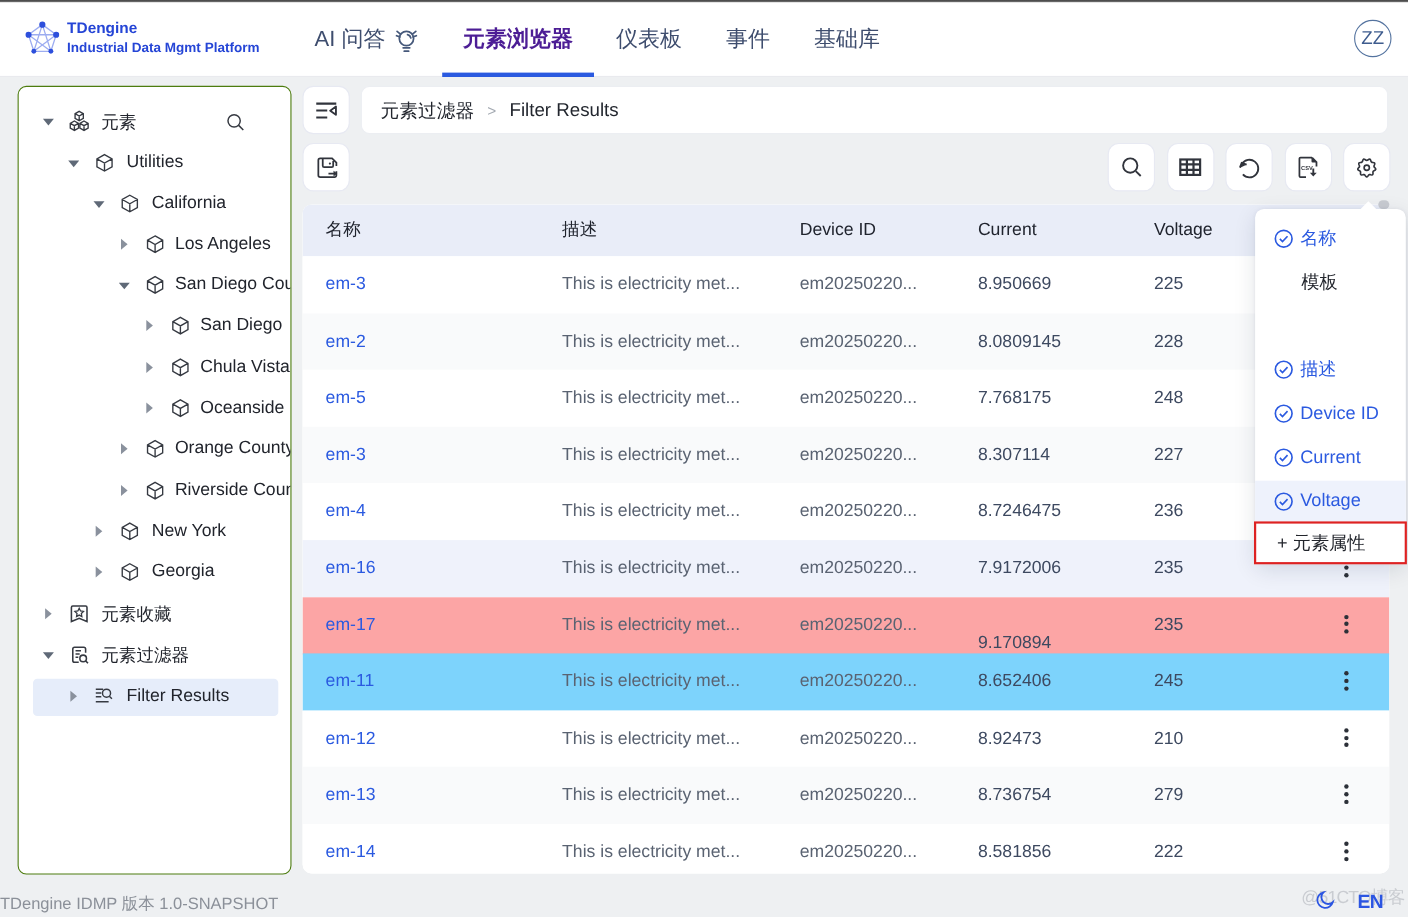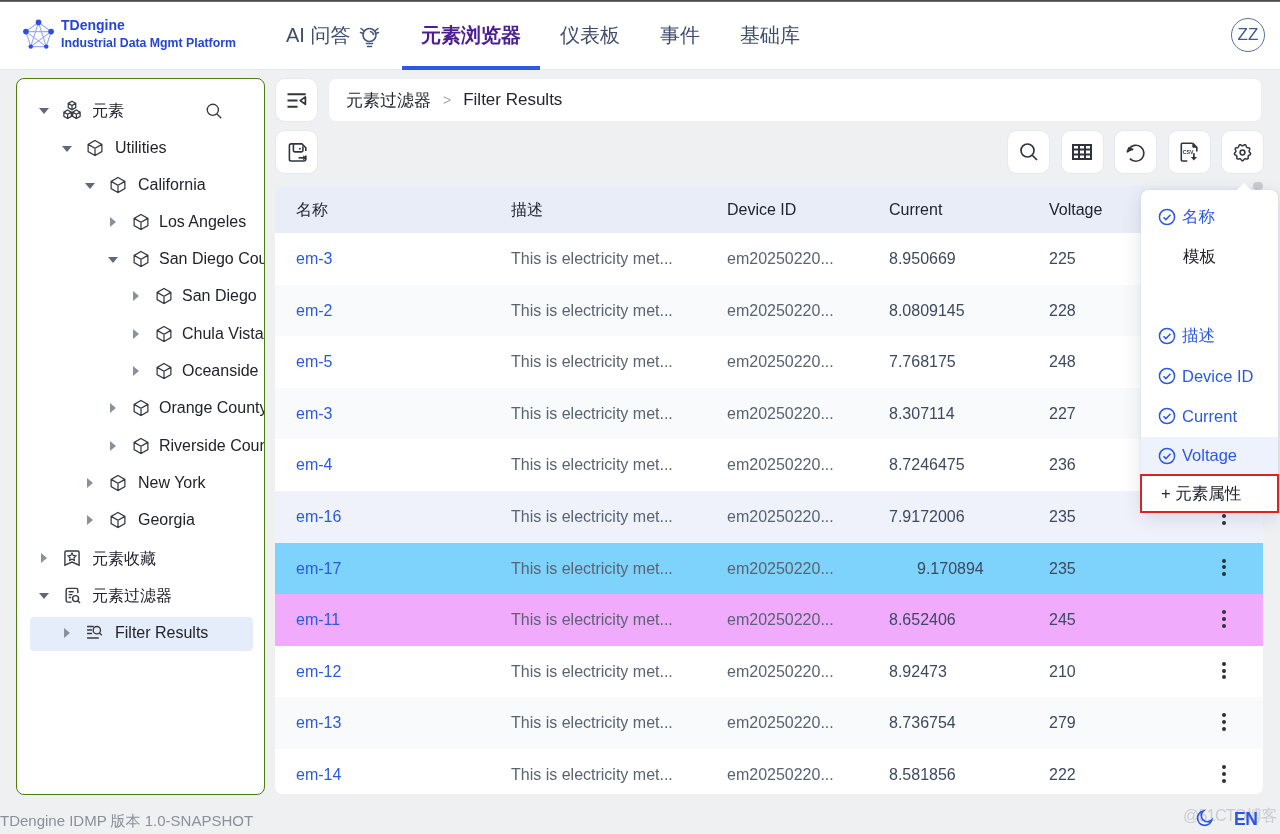--- a/index.html
+++ b/index.html
@@ -352,33 +352,33 @@
         <div class="cell cdesc" style="left:236px;">This is electricity met...</div>
         <div class="cell cdev" style="left:452px;">em20250220...</div>
         <div class="cell cnum" style="left:614px;">7.9172006</div>
         <div class="cell cnum" style="left:774px;">235</div>
         <div class="dots">
           <i></i>
           <i></i>
           <i></i>
         </div>
       </div>
-      <div class="trrow" style="top:356.6px; background:#7dd3fc;">
+      <div class="trrow" style="top:356.6px; background:#fca5a5;">
         <div class="cell cname" style="left:21px;">em-17</div>
         <div class="cell cdesc" style="left:236px;">This is electricity met...</div>
         <div class="cell cdev" style="left:452px;">em20250220...</div>
-        <div class="cell cnum" style="left:642px;">9.170894</div>
+        <div class="cell cnum" style="left:614px;margin-top:16px;">9.170894</div>
         <div class="cell cnum" style="left:774px;">235</div>
         <div class="dots">
           <i></i>
           <i></i>
           <i></i>
         </div>
       </div>
-      <div class="trrow" style="top:408.2px; background:#f0abfc;">
+      <div class="trrow" style="top:408.2px; background:#7dd3fc;">
         <div class="cell cname" style="left:21px;">em-11</div>
         <div class="cell cdesc" style="left:236px;">This is electricity met...</div>
         <div class="cell cdev" style="left:452px;">em20250220...</div>
         <div class="cell cnum" style="left:614px;">8.652406</div>
         <div class="cell cnum" style="left:774px;">245</div>
         <div class="dots">
           <i></i>
           <i></i>
           <i></i>
         </div>

